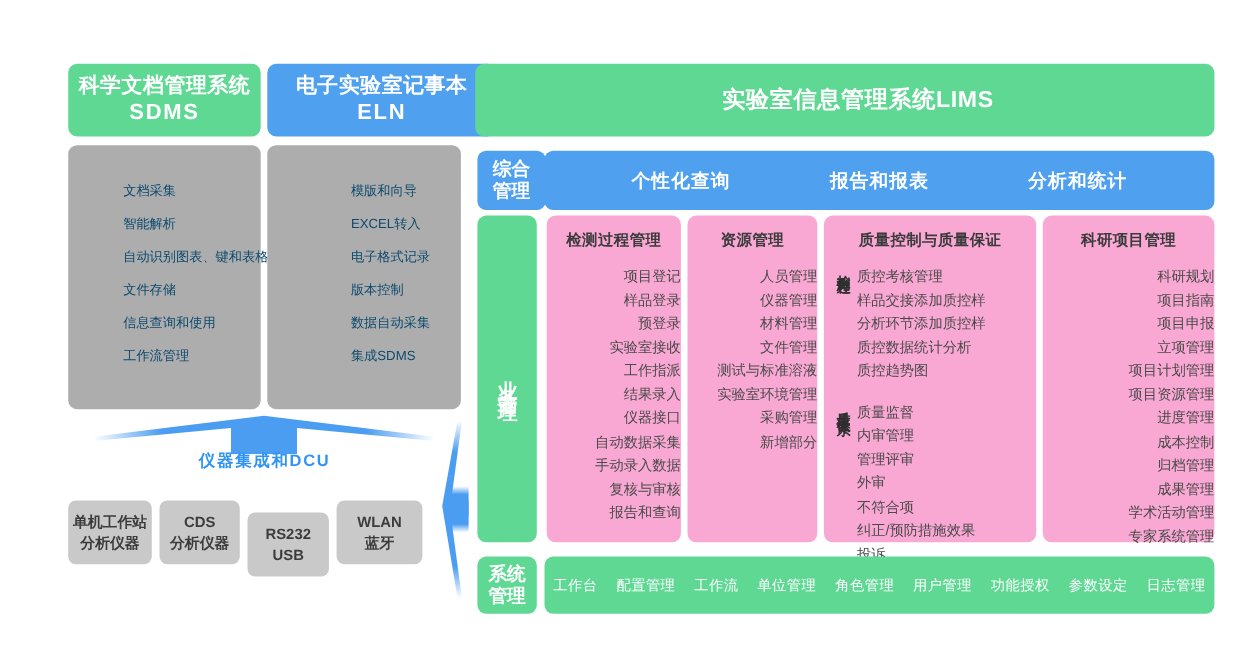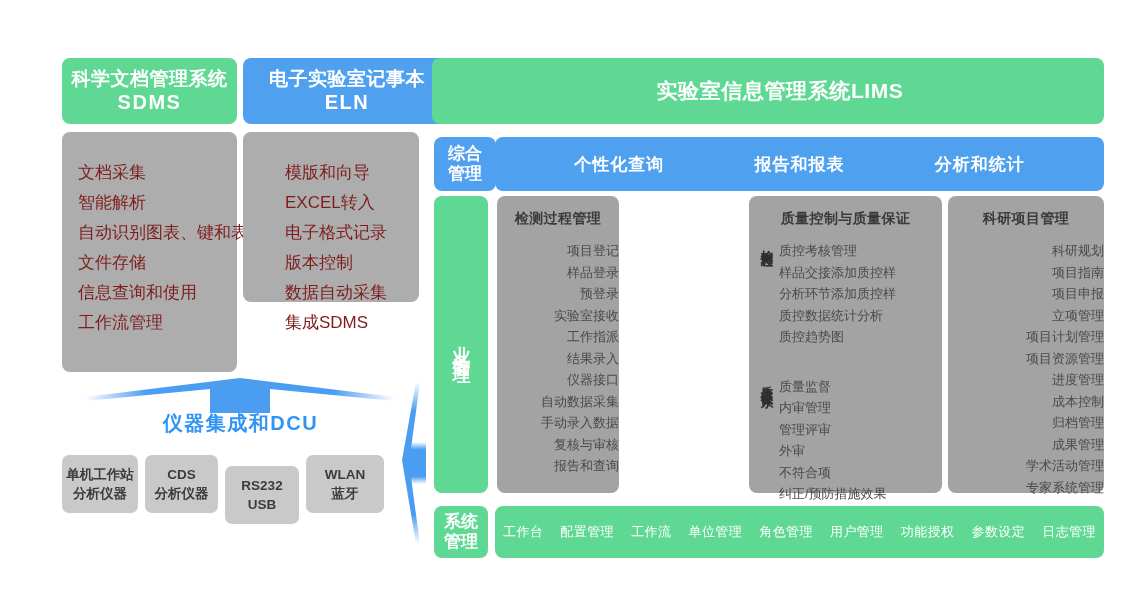--- a/index.html
+++ b/index.html
@@ -28,24 +28,25 @@
   
   #sdms-header { left: 62px;  top: 58px; width: 175px; height: 66px; }
   #eln-header  { left: 243px; top: 58px; width: 208px; height: 66px; }
 
   
   .featbox {
     background: #ADADAD; border-radius: 8px;
     padding: 26px 16px 10px 16px;
   }
   #sdms-body { left: 62px;  top: 132px; width: 175px; height: 240px; }
-  #eln-body  { left: 243px; top: 132px; width: 176px; height: 170px; }
+  #eln-body  { left: 243px; top: 132px; width: 176px; height: 240px; }
   .featbox .item {
-    color: #7f1d1d; font-size: 17px; line-height: 30px;
+    color: #0c4a6e; font-size: 12px; line-height: 30px;
     white-space: nowrap;
+    margin-left: 34px;
   }
   #eln-body .item { padding-left: 26px; }
 
   
   #lims-header {
     left: 432px; top: 58px; width: 672px; height: 66px; padding-left: 24px;
   }
   #lims-header .l1 { font-size: 21px; letter-spacing: .6px; }
 
   
@@ -82,21 +83,21 @@
     display: flex; align-items: center; justify-content: space-between;
     padding: 0 8px;
   }
   #xitong-bar .x {
     color: #ffffff; font-size: 13px; letter-spacing: .4px; white-space: nowrap;
   }
 
   
   .bpanel {
     position: absolute; top: 196px; height: 297px;
-    background: #a3a3a3; border-radius: 8px;
+    background: #f9a8d4; border-radius: 8px;
     padding: 14px 0 0 0;
   }
   .bpanel .btitle {
     font-size: 14px; font-weight: bold; color: #3A3A3A;
     text-align: center; margin-bottom: 12px; letter-spacing: .4px;
   }
   .bpanel .blist { padding-left: 14px; text-align: right; }
   .bpanel .bitem {
     font-size: 13px; color: #4A4A4A; line-height: 21.5px; white-space: nowrap;
   }
@@ -107,26 +108,26 @@
   #panel-project  { left: 948px; width: 156px; }
 
   
   .qgroup { display: flex; align-items: flex-start; padding-left: 6px; }
   .qvlabel {
     writing-mode: vertical-rl; font-size: 12.5px; font-weight: bold;
     color: #2F2F2F; letter-spacing: 2px; width: 18px;
     margin-right: 6px; flex: none; line-height: 1;
   }
   .qitems .bitem { line-height: 21.5px; }
-  #qgroup-2 { margin-top: 28px; }
+  #qgroup-2 { margin-top: 16px; }
 
   
   #dcu-title {
     position: absolute; left: 62px; top: 410px; width: 357px;
-    text-align: center; color: #2F94F4; font-size: 20px;
+    text-align: center; color: #2F94F4; font-size: 15px;
     font-weight: bold; letter-spacing: 1.5px;
   }
   .dcubox {
     position: absolute; top: 455px; height: 58px;
     background: #C9C9C9; border-radius: 7px;
     display: flex; flex-direction: column;
     align-items: center; justify-content: center;
     color: #3C3C3C; font-size: 13.5px; font-weight: bold; line-height: 19px;
     text-align: center;
   }
@@ -202,20 +203,33 @@
       <div class="bitem">工作指派</div>
       <div class="bitem">结果录入</div>
       <div class="bitem">仪器接口</div>
       <div class="bitem">自动数据采集</div>
       <div class="bitem">手动录入数据</div>
       <div class="bitem">复核与审核</div>
       <div class="bitem">报告和查询</div>
     </div>
   </div>
 
+  <div class="bpanel" id="panel-resource">
+    <div class="btitle">资源管理</div>
+    <div class="blist">
+      <div class="bitem">人员管理</div>
+      <div class="bitem">仪器管理</div>
+      <div class="bitem">材料管理</div>
+      <div class="bitem">文件管理</div>
+      <div class="bitem">测试与标准溶液</div>
+      <div class="bitem">实验室环境管理</div>
+      <div class="bitem">采购管理</div>
+      <div class="bitem">新增部分</div>
+    </div>
+  </div>
 
   <div class="bpanel" id="panel-quality">
     <div class="btitle">质量控制与质量保证</div>
 
     <div class="qgroup" id="qgroup-1">
       <div class="qvlabel">检测过程</div>
       <div class="qitems">
         <div class="bitem">质控考核管理</div>
         <div class="bitem">样品交接添加质控样</div>
         <div class="bitem">分析环节添加质控样</div>

